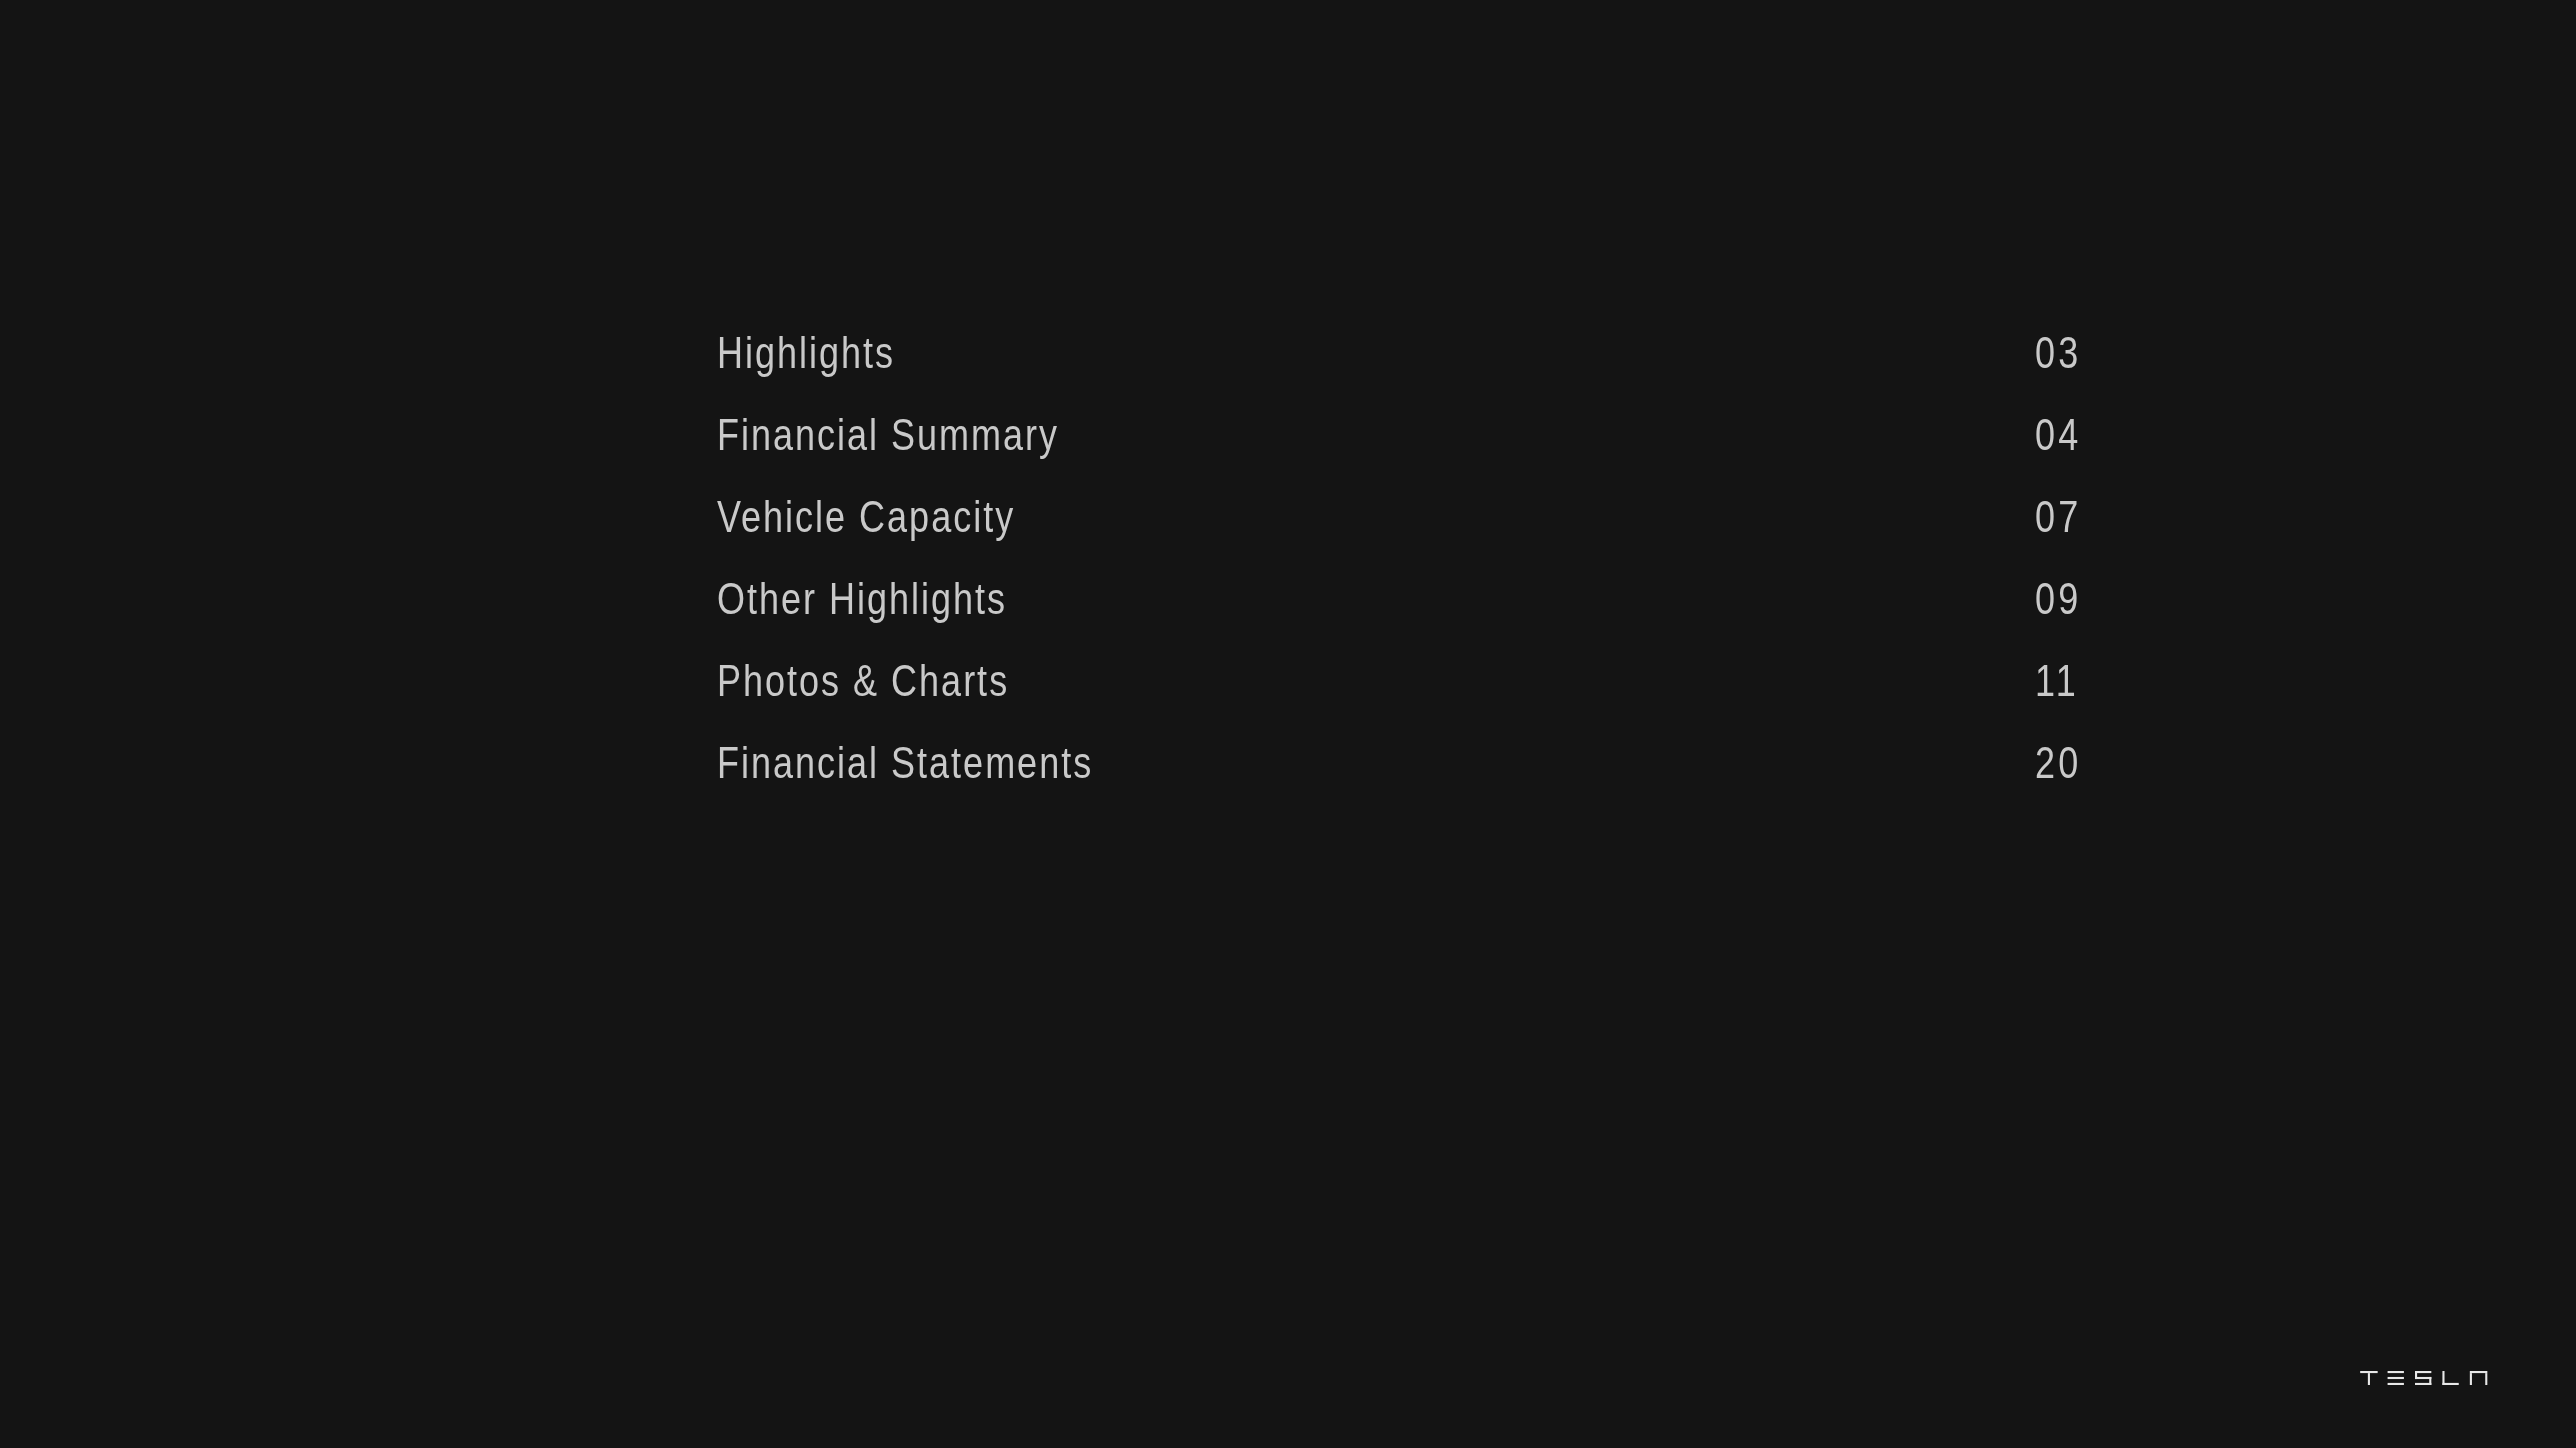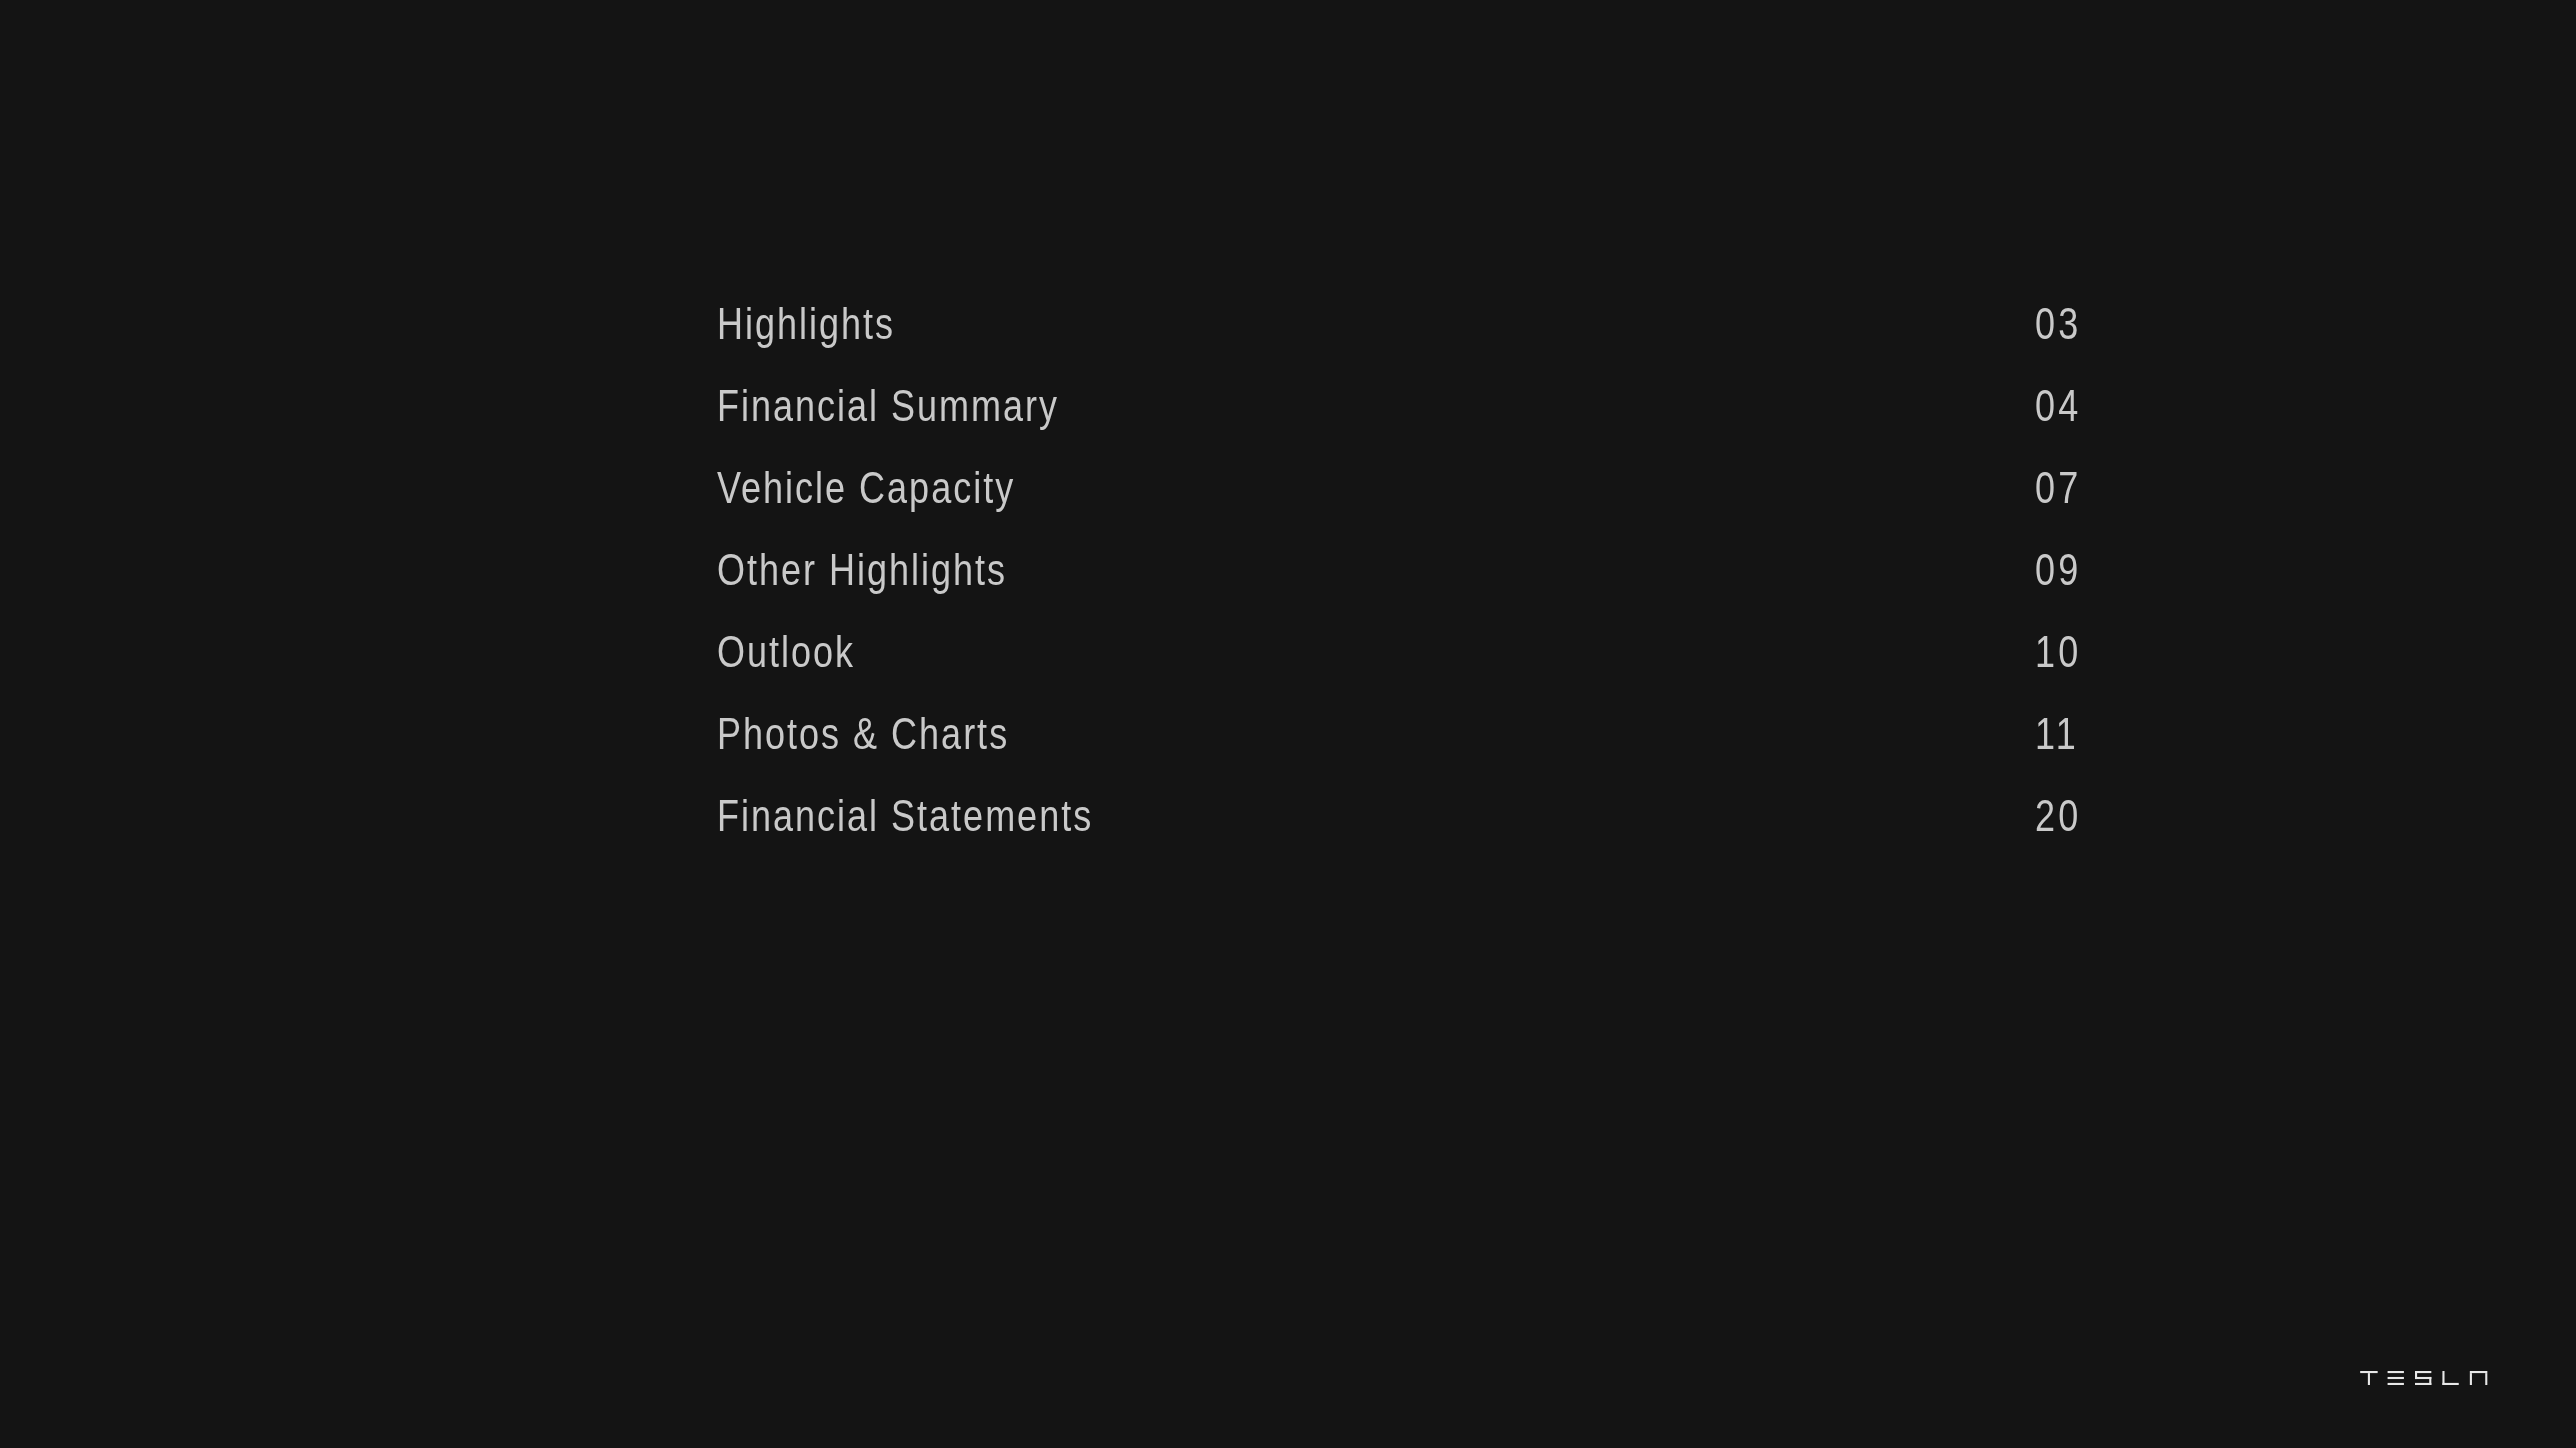--- a/index.html
+++ b/index.html
@@ -11,21 +11,21 @@
     height: 1449px;
     background: #141414;
     font-family: "Liberation Sans", "DejaVu Sans", sans-serif;
     overflow: hidden;
     position: relative;
   }
 
   #toc {
     position: absolute;
     left: 717px;
-    top: 301px;
+    top: 330px;
     width: 1230px;
     text-decoration: underline;
   }
 
   .toc-row {
     position: relative;
     height: 82px;
   }
 
   .toc-title,
@@ -76,24 +76,20 @@
     <span class="toc-title">Vehicle Capacity</span>
     <span class="toc-page">07</span>
   </div>
 
 
   <div class="toc-row">
     <span class="toc-title">Other Highlights</span>
     <span class="toc-page">09</span>
   </div>
 
-  <div class="toc-row">
-    <span class="toc-title">Outlook</span>
-    <span class="toc-page">10</span>
-  </div>
 
   <div class="toc-row">
     <span class="toc-title">Photos &amp; Charts</span>
     <span class="toc-page">11</span>
   </div>
 
   <div class="toc-row">
     <span class="toc-title">Financial Statements</span>
     <span class="toc-page">20</span>
   </div>

